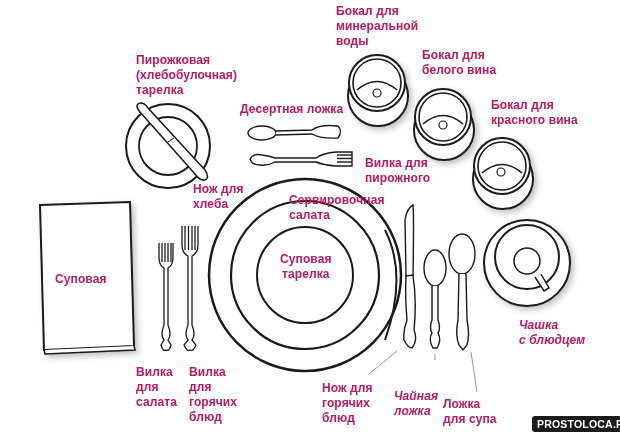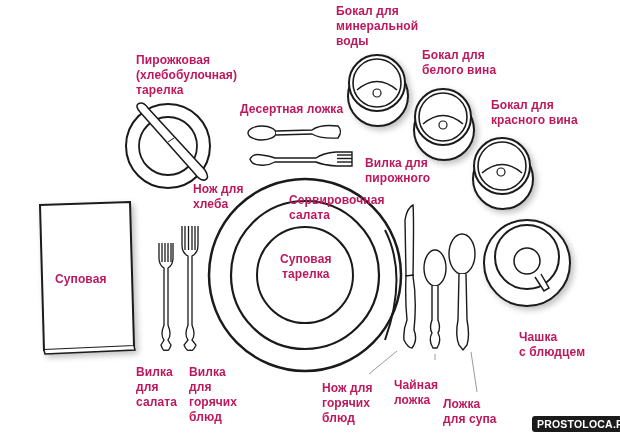--- a/index.html
+++ b/index.html
@@ -146,25 +146,25 @@
   <div class="lbl" style="left:136px; top:365px;">Вилка
 для
 салата</div>
   <div class="lbl" style="left:189px; top:365px;">Вилка
 для
 горячих
 блюд</div>
   <div class="lbl" style="left:322px; top:381px;">Нож для
 горячих
 блюд</div>
-  <div class="lbl" style="left:394px; top:378px;">Чайная
+  <div class="lbl" style="left:394px; top:389px;font-style:italic;">Чайная
 ложка</div>
   <div class="lbl" style="left:443px; top:397px;">Ложка
 для супа</div>
-  <div class="lbl" style="left:519px; top:330px;">Чашка
+  <div class="lbl" style="left:519px; top:318px;font-style:italic;">Чашка
 с блюдцем</div>
   <div class="lbl" style="left:336px; top:4px;">Бокал для
 минеральной
 воды</div>
   <div class="lbl" style="left:422px; top:48px;">Бокал для
 белого вина</div>
   <div class="lbl" style="left:491px; top:98px;">Бокал для
 красного вина</div>
 
   <div class="badge">PROSTOLOCA.RU</div>

